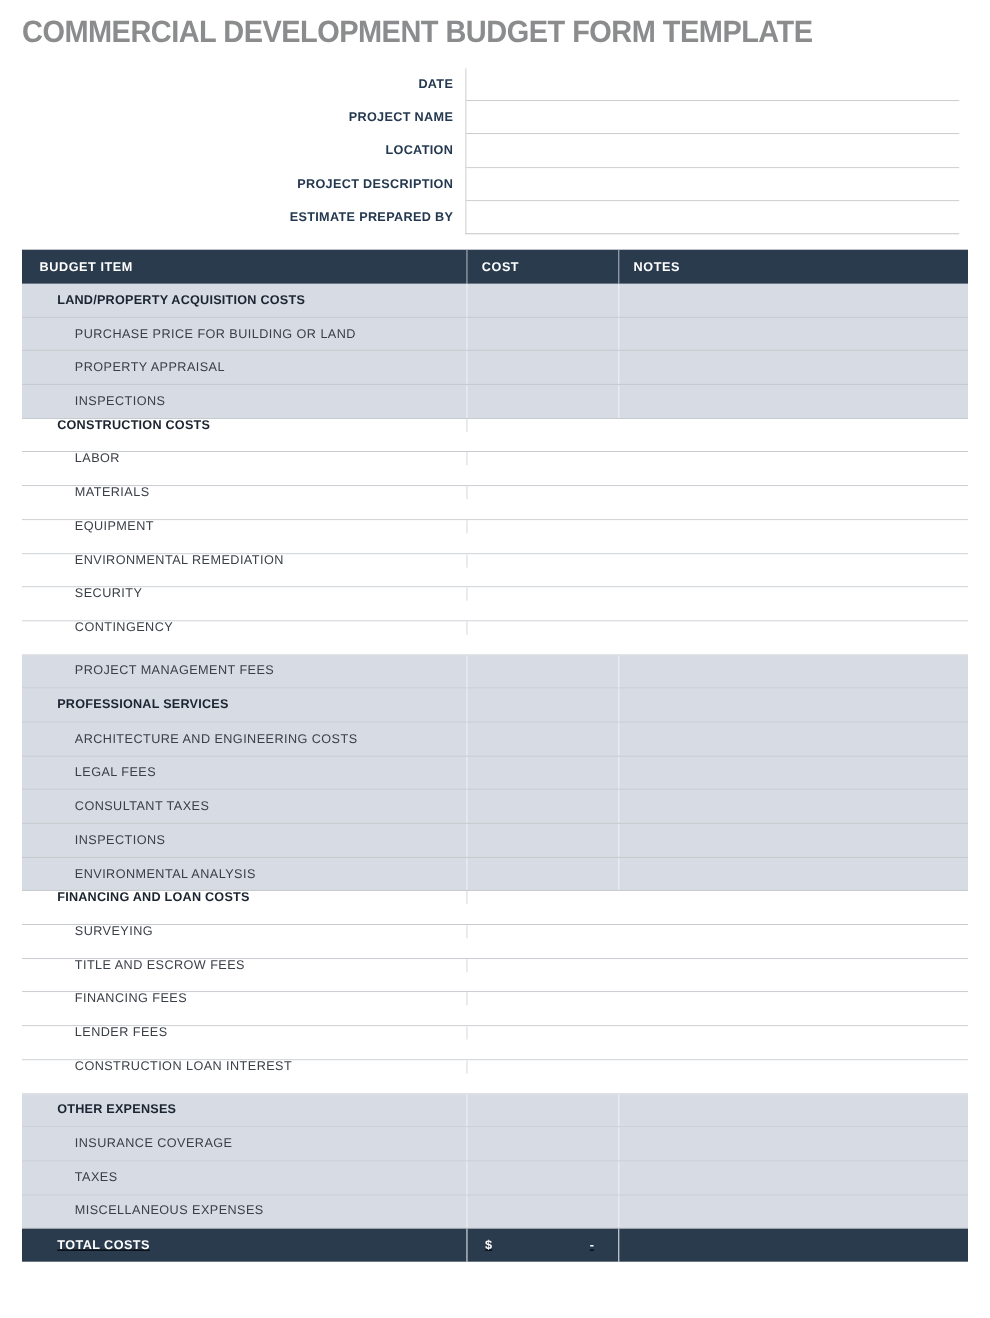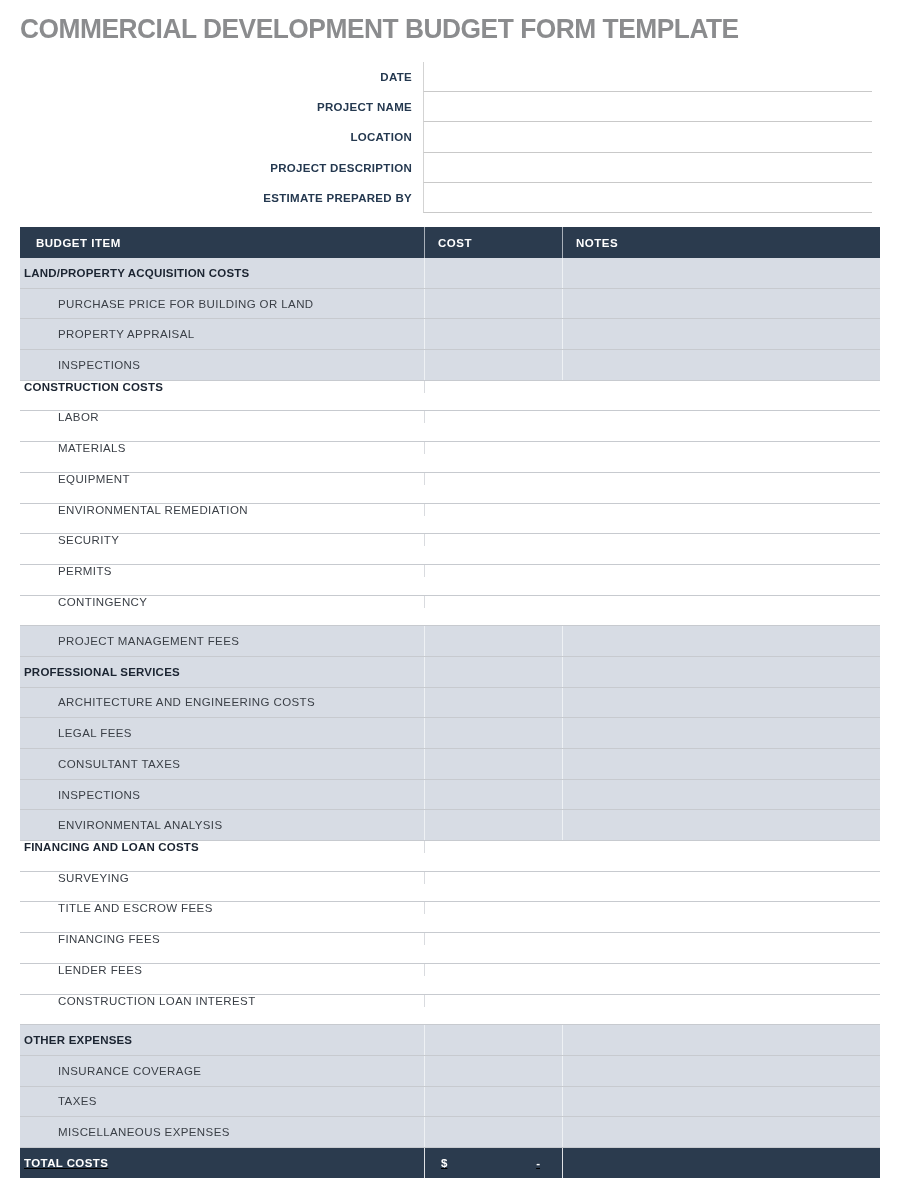--- a/index.html
+++ b/index.html
@@ -23,37 +23,37 @@
   }
   .form-field{
     flex:1;height:100%;margin-left:11px;box-sizing:border-box;
     border-left:1px solid #d3d3d3;border-bottom:1px solid #c9c9c9;
     background:#fff;
   }
   
   .budget-table{position:absolute;left:20px;top:227px;width:860px;}
   .t-row{display:flex;box-sizing:border-box;}
   .cell{box-sizing:border-box;display:flex;align-items:center;min-width:0;}
-  .c1{width:405px;padding-left:4px;}
+  .c1{width:405px;padding-left:32px;}
   .c2{width:138px;}
   .c3{flex:1;}
   .c1,.c2{border-right:1px solid transparent;}
 
   .t-head{height:31px;background:#2b3b4e;}
   .t-head .c1,.t-head .c2{border-right-color:#a9b0b9;}
   .t-head .c1,.t-head .c2,.t-head .c3{padding-left:13px;}
   .t-head .c1{padding-left:16px;}
   .head-label{color:#ffffff;font-size:11.5px;font-weight:bold;letter-spacing:.5px;}
 
   .t-body-row{height:30.7px;border-bottom:1px solid #c7cacf;}
   .t-body-row.shaded{background:#d7dce4;}
   .t-body-row.shaded .c1,.t-body-row.shaded .c2{border-right-color:#eef1f4;}
   .t-body-row.plain{background:#ffffff;flex-direction:column;}
   .t-body-row.plain .c1,.t-body-row.plain .c2{border-right-color:#d9dbdf;}
-  .c1.indent{padding-left:38px;}
+  .c1.indent{padding-left:48px;}
   .section-label{font-size:11.5px;font-weight:bold;color:#1b2431;letter-spacing:.2px;}
   .item-label{font-size:11.5px;color:#3a3f46;letter-spacing:.4px;}
 
   .t-total{height:30px;background:#2b3b4e;}
   .t-total .c1,.t-total .c2{border-right-color:rgba(255,255,255,.85);text-decoration:underline;}
   .total-label{color:#fff;font-size:11.5px;font-weight:bold;letter-spacing:.4px;}
   .t-total .c2{justify-content:space-between;padding-left:16px;padding-right:22px;}
   .total-currency,.total-amount{color:#fff;font-size:11.5px;font-weight:bold;}
 </style>
 </head>
@@ -165,27 +165,20 @@
         </div>
         <div class="t-row t-body-row plain">
           <div class="cell c1 indent">
             <span class="item-label">SECURITY</span>
           </div>
           <div class="cell c2"></div>
           <div class="cell c3"></div>
         </div>
         <div class="t-row t-body-row plain">
           <div class="cell c1 indent">
-            <span class="item-label">PERMITS</span>
-          </div>
-          <div class="cell c2"></div>
-          <div class="cell c3"></div>
-        </div>
-        <div class="t-row t-body-row plain">
-          <div class="cell c1 indent">
             <span class="item-label">CONTINGENCY</span>
           </div>
           <div class="cell c2"></div>
           <div class="cell c3"></div>
         </div>
         <div class="t-row t-body-row shaded">
           <div class="cell c1 indent">
             <span class="item-label">PROJECT MANAGEMENT FEES</span>
           </div>
           <div class="cell c2"></div>

